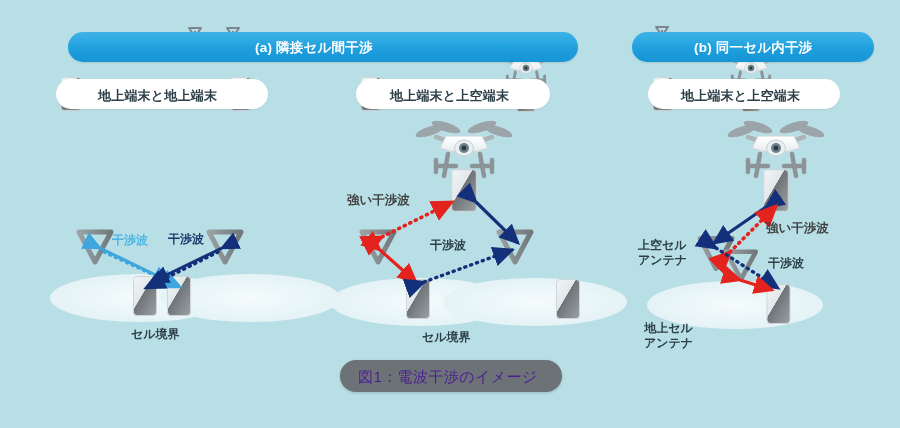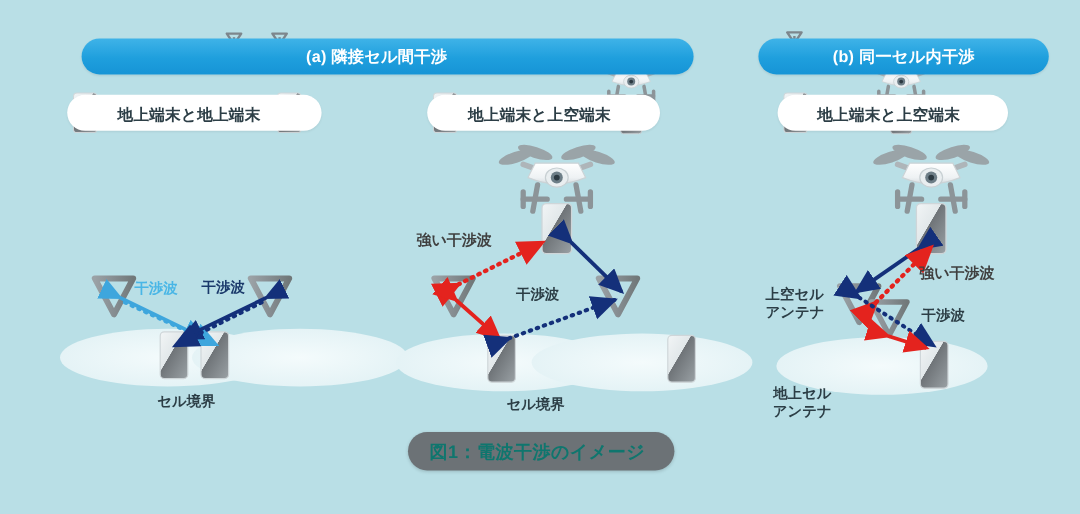--- a/index.html
+++ b/index.html
@@ -31,21 +31,21 @@
     position:absolute;color:#2c3e46;font-size:13px;font-weight:700;
     white-space:nowrap;letter-spacing:.2px;
   }
 
   
   .caption-pill{
     position:absolute;border-radius:16px;background:#6c7276;
     box-shadow:0 1px 3px rgba(0,0,0,.18);
   }
   .caption-text{
-    position:absolute;color:#0f766e;font-size:15px;font-weight:700;
+    position:absolute;color:#4c1d95;font-size:15px;font-weight:400;
     white-space:nowrap;letter-spacing:.4px;
   }
 
   
   .lbl{position:absolute;white-space:nowrap;font-weight:700;}
   .lbl-navy{color:#1b3a6b;font-size:12px;}
   .lbl-ltblue{color:#49b6e6;font-size:12px;}
   .lbl-red{color:#404040;font-size:12.5px;}
   .lbl-dark{color:#2c3e46;font-size:12px;}
   .lbl-dark2{color:#2c3e46;font-size:12px;line-height:15px;}

